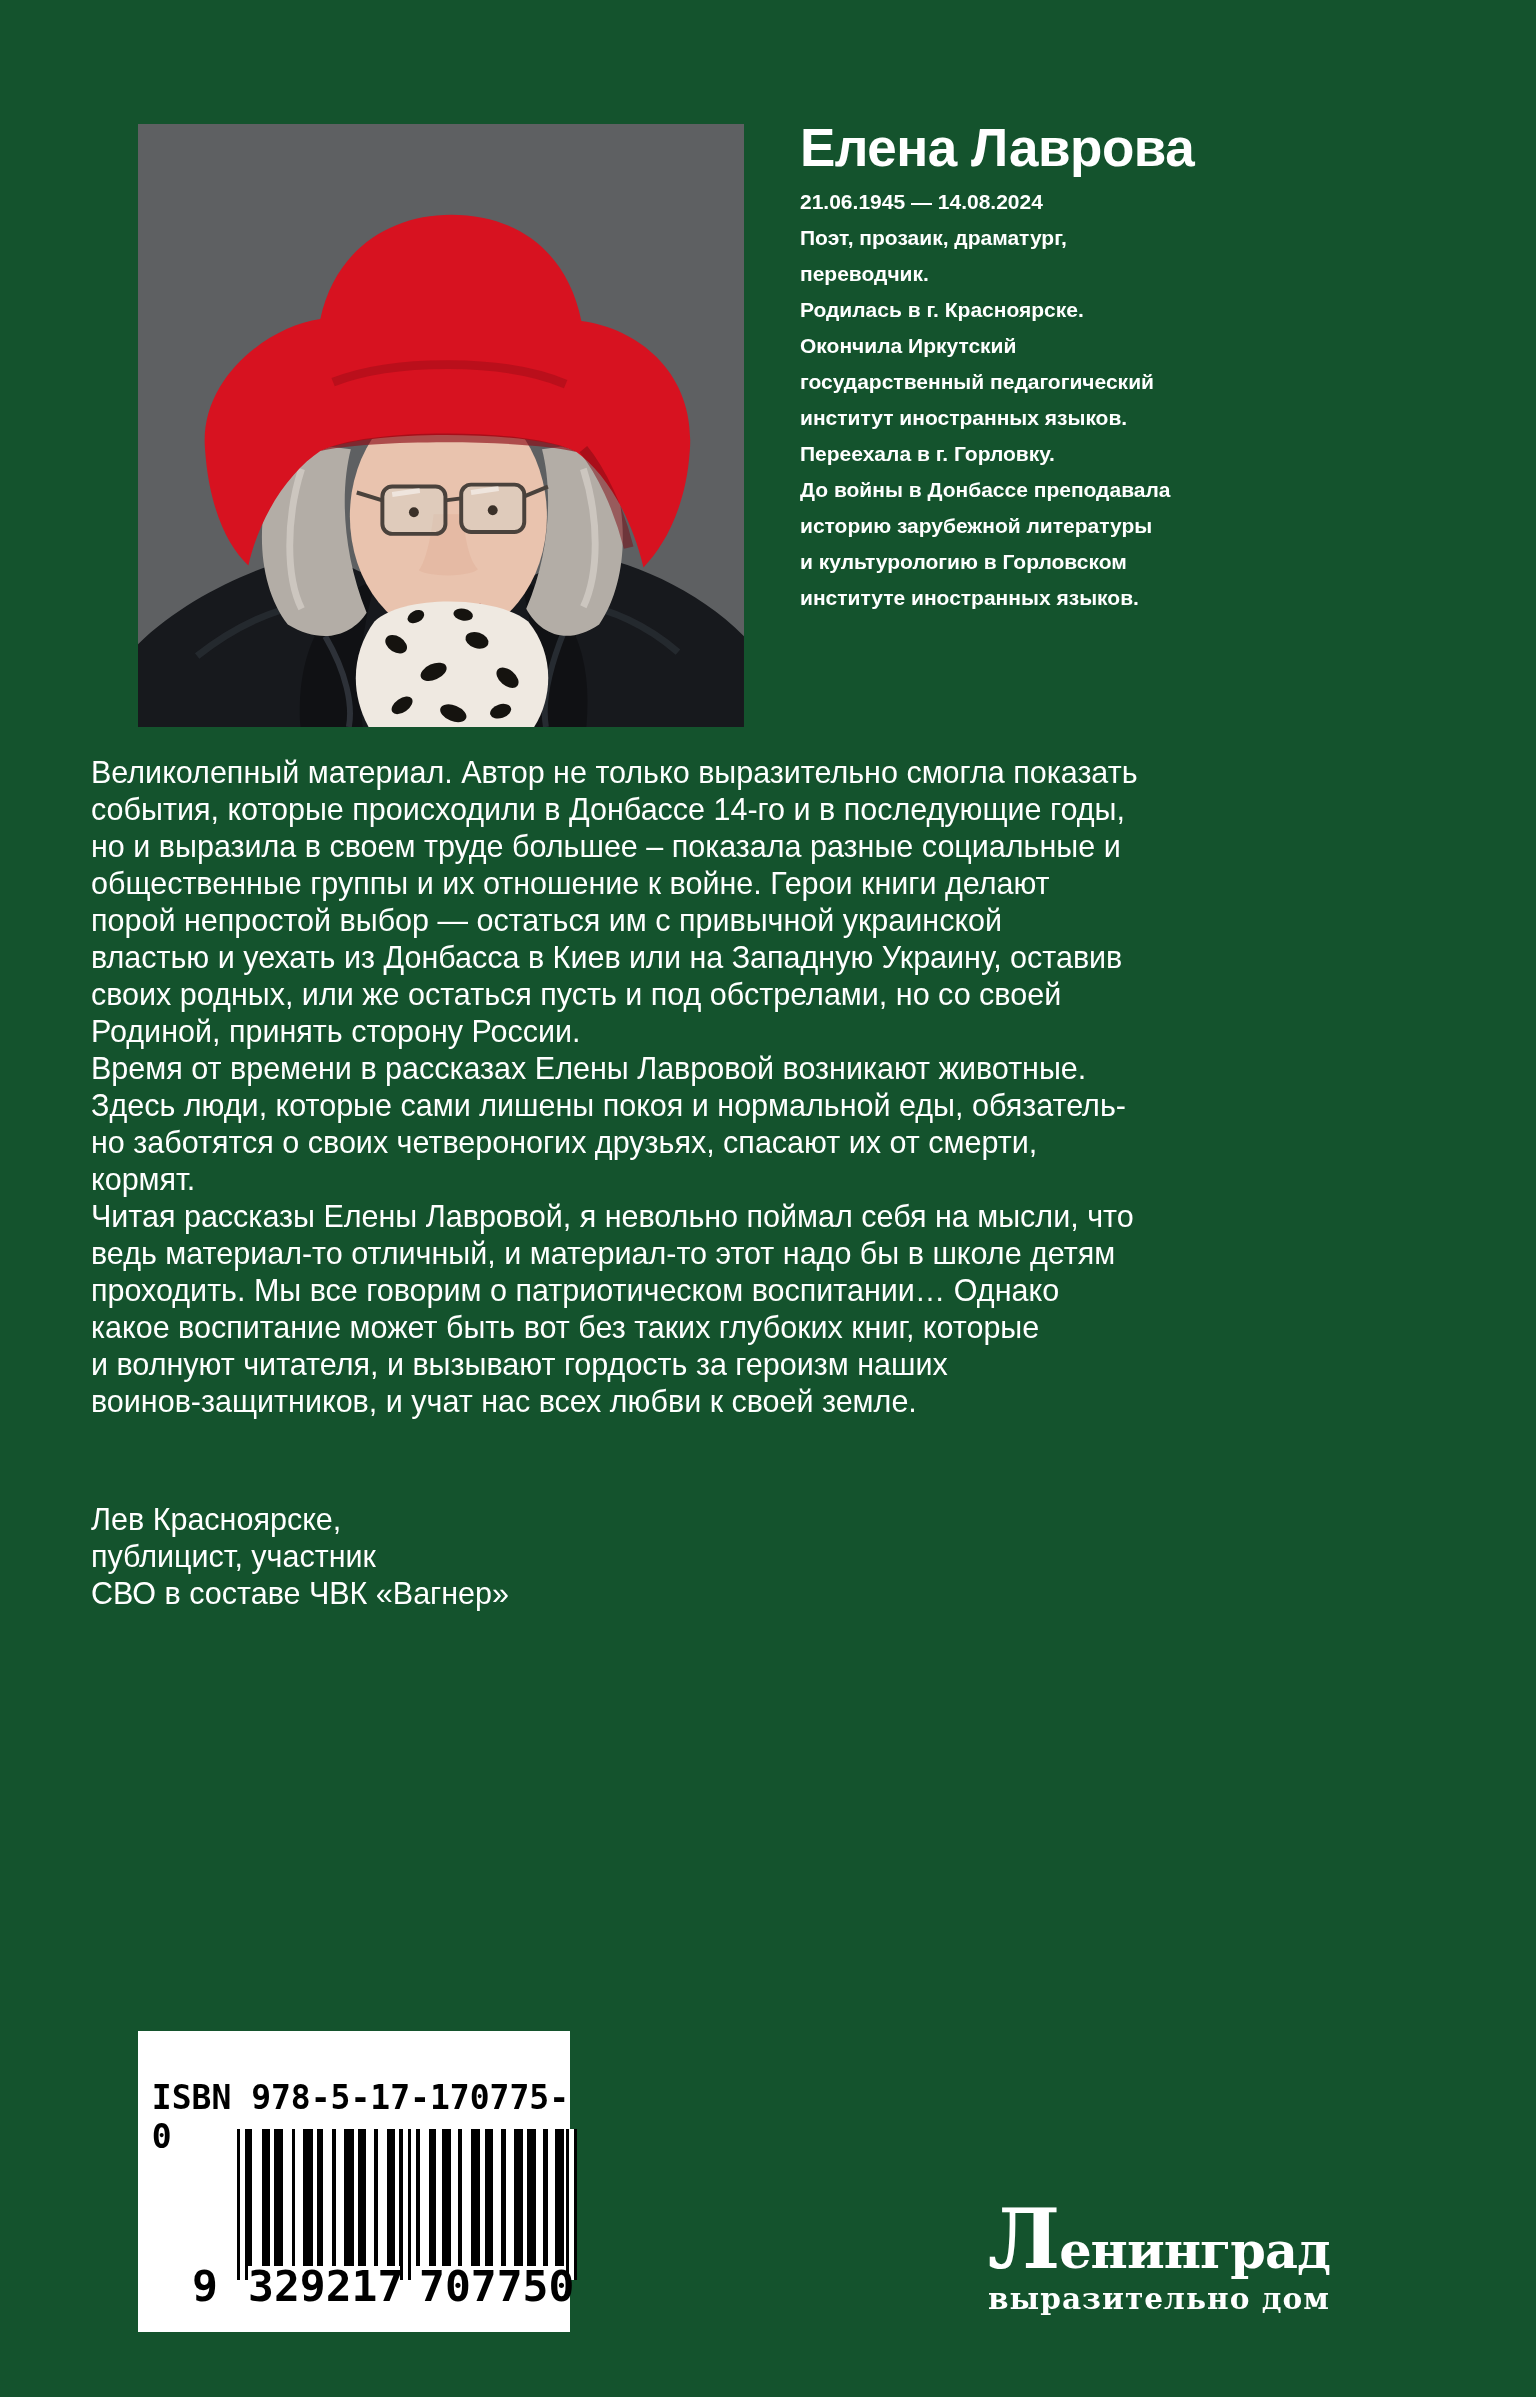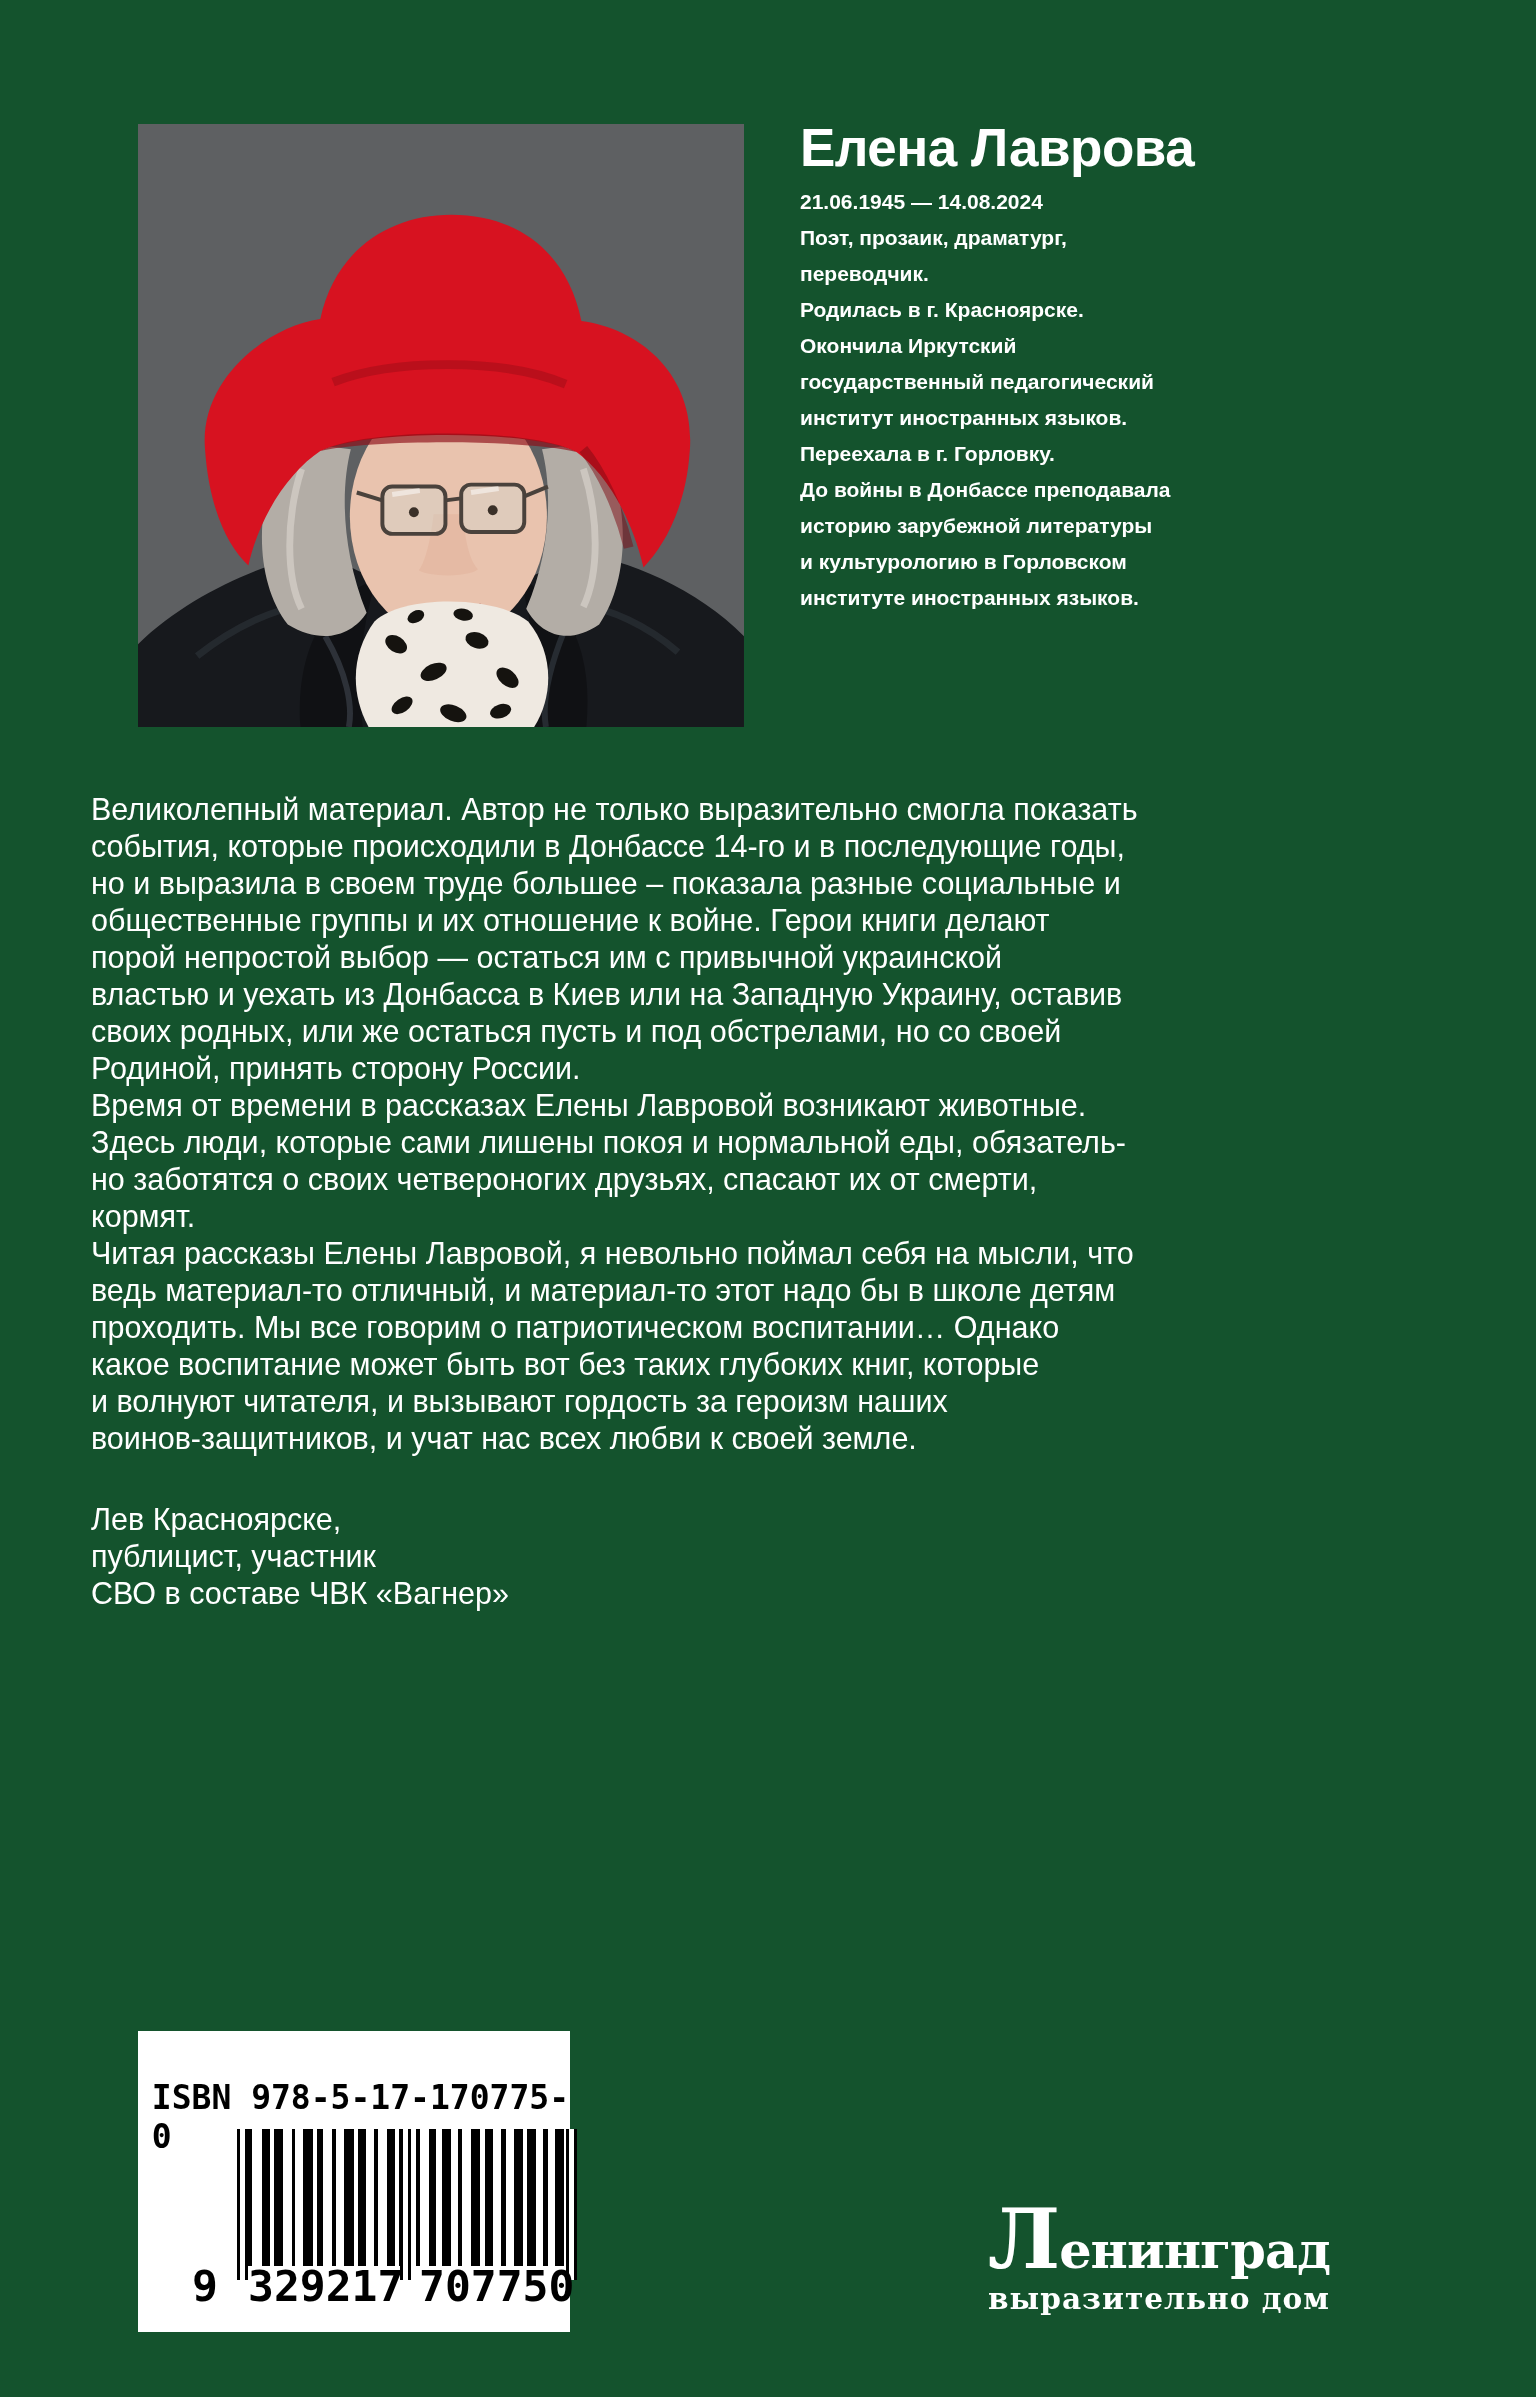--- a/index.html
+++ b/index.html
@@ -12,21 +12,21 @@
   
   .photo{position:absolute;left:138px;top:124px;width:606px;height:603px;background:#5e6062;overflow:hidden;}
   .photo svg{display:block;width:606px;height:603px;}
 
   
   .author-block{position:absolute;left:800px;top:120px;width:699px;}
   .author-name{font-size:53px;font-weight:700;line-height:1.05;letter-spacing:-0.5px;}
   .author-bio{margin-top:7.9px;font-size:21px;line-height:36px;font-weight:700;}
 
   
-  .review{position:absolute;left:91px;top:791px;width:1281px;font-size:30.5px;line-height:37px;}
+  .review{position:absolute;left:91px;top:754px;width:1281px;font-size:30.5px;line-height:37px;}
   .signature{position:absolute;left:91px;top:1501px;width:788px;font-size:30.5px;line-height:37px;}
 
   
   .barcode-box{position:absolute;left:138px;top:2031px;width:432px;height:301px;background:#fff;color:#000;}
   .isbn{position:absolute;left:13.8px;top:47px;font-family:"DejaVu Sans Mono",monospace;font-weight:700;font-size:33px;letter-spacing:0;}
   .bars{position:absolute;left:99px;top:98px;width:340px;height:137px;
     background:linear-gradient(90deg,
       #000 0 1.8%,#fff 1.8% 3.2%,#000 3.2% 4.4%,#fff 4.4% 7.4%,#000 7.4% 9.6%,#fff 9.6% 10.8%,
       #000 10.8% 13.6%,#fff 13.6% 16.2%,#000 16.2% 17.2%,#fff 17.2% 19.4%,#000 19.4% 22.4%,#fff 22.4% 23.4%,
       #000 23.4% 25.2%,#fff 25.2% 28%,#000 28% 29.2%,#fff 29.2% 31.4%,#000 31.4% 34.4%,#fff 34.4% 35.6%,

